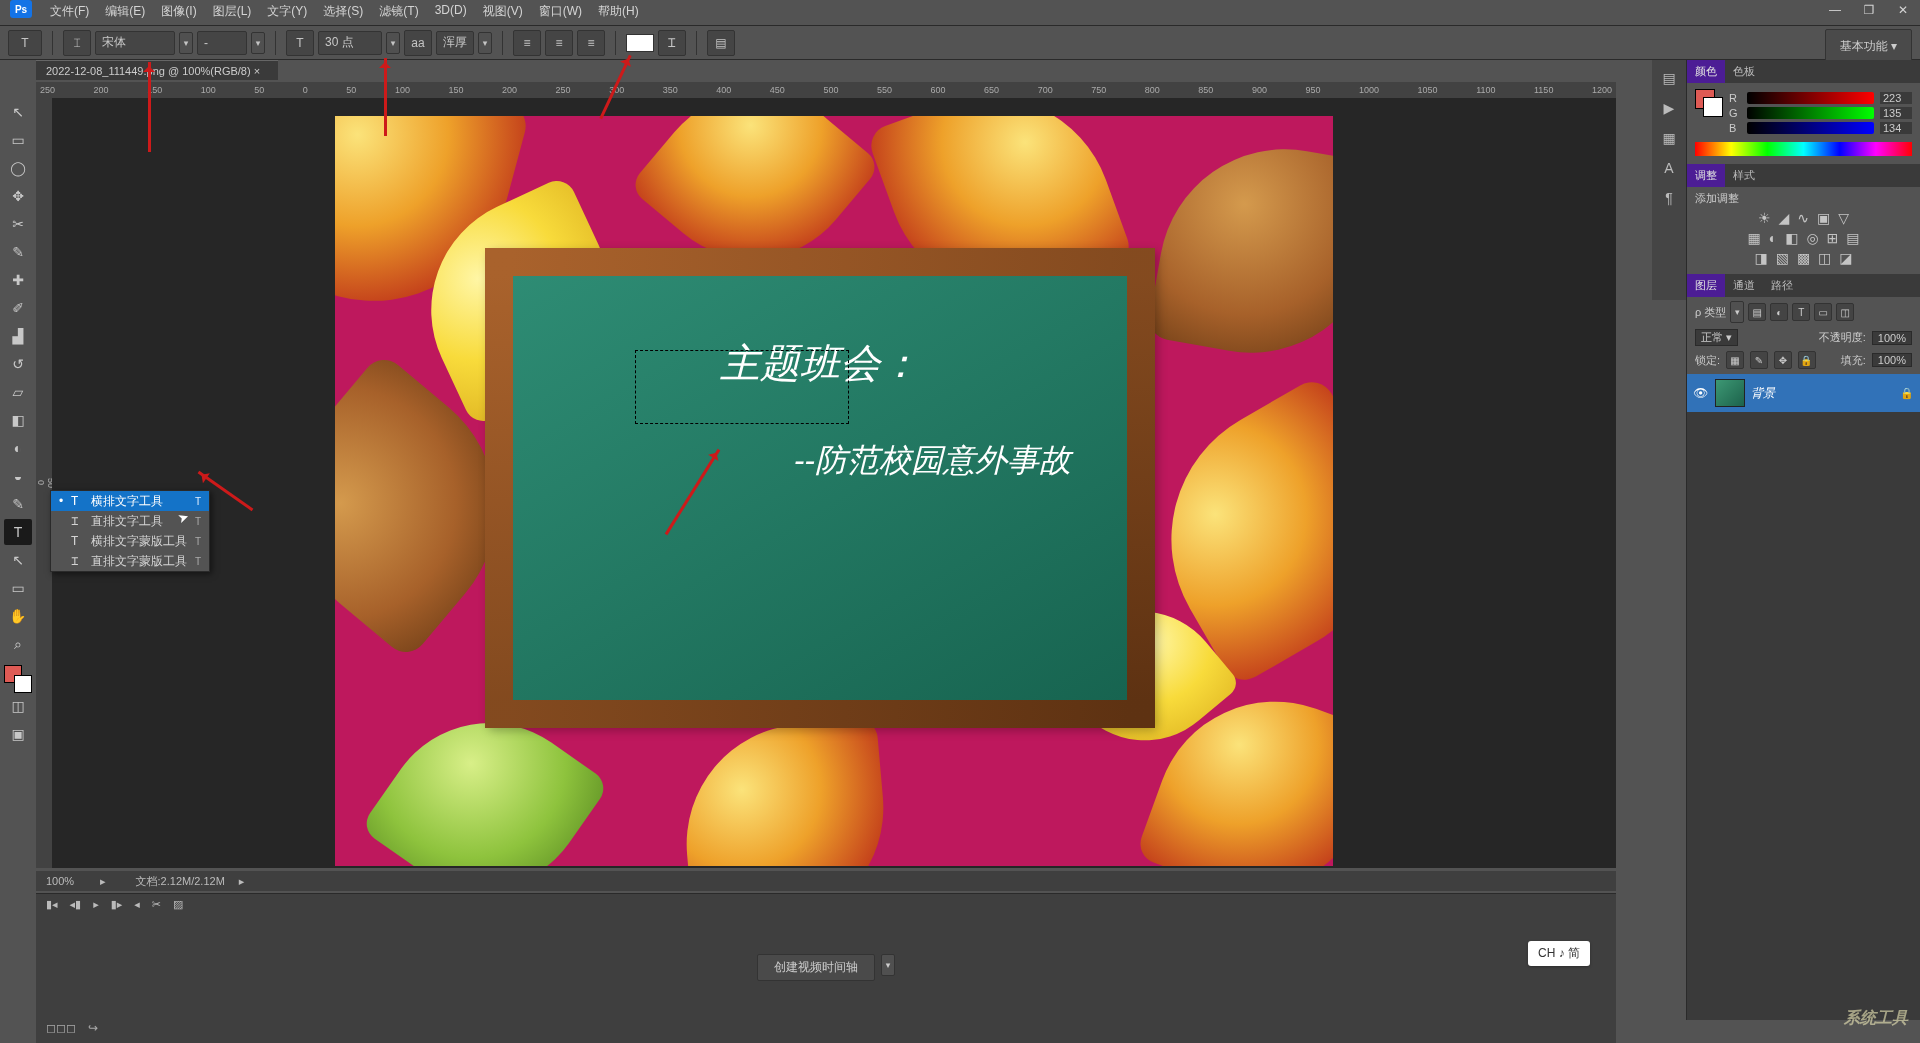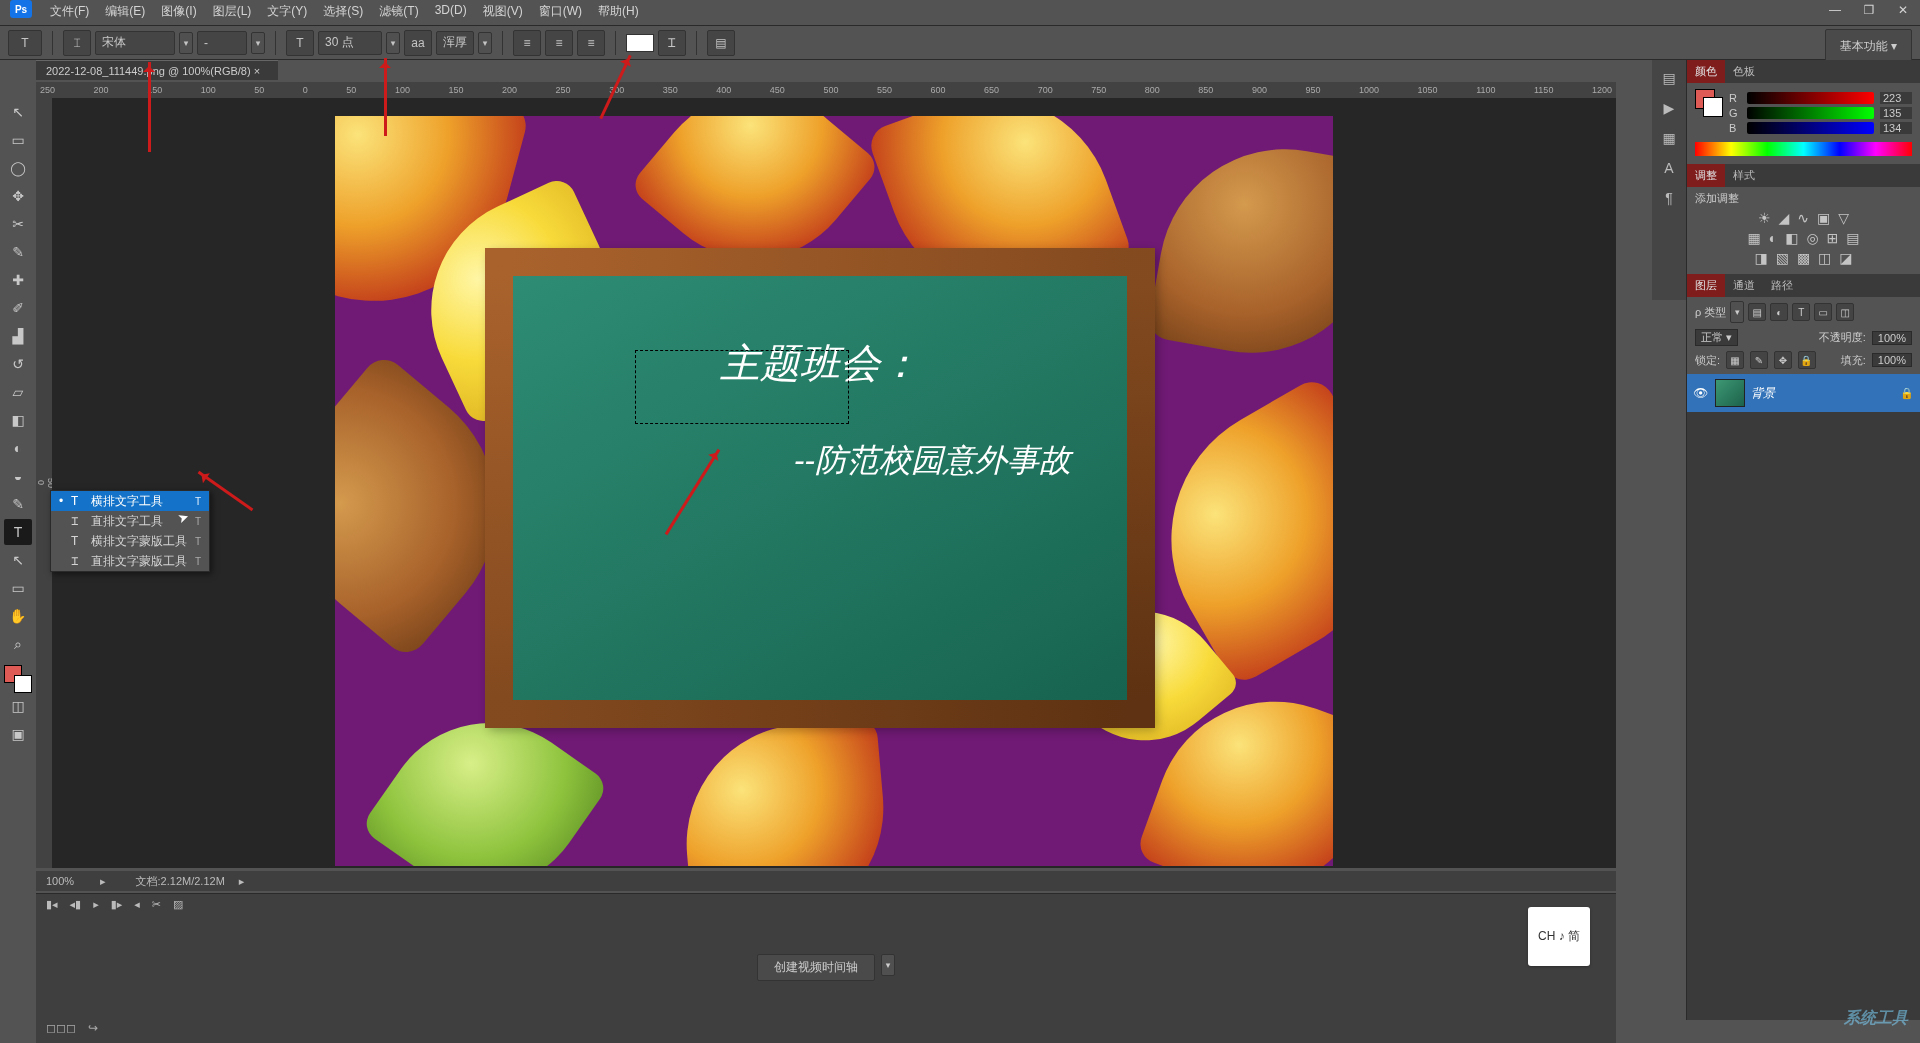--- a/index.html
+++ b/index.html
@@ -32,21 +32,21 @@
 
 .toolbox{position:absolute;left:0;top:60px;width:36px;background:#535353;padding:39px 0 0;display:flex;flex-direction:column;align-items:center}
 .tbtn{width:28px;height:26px;display:flex;align-items:center;justify-content:center;font-size:14px;color:#c8c8c8;border-radius:2px;margin:0 0 2px}
 .tbtn.sel{background:#1a1a1a}
 .colorpair{position:relative;width:28px;height:28px;margin-top:6px}
 .cp-fg{position:absolute;width:18px;height:18px;background:#de5a54;border:1px solid #000;left:0;top:0}
 .cp-bg{position:absolute;width:18px;height:18px;background:#fff;border:1px solid #000;right:0;bottom:0}
 
 
 .canvasarea{position:absolute;left:52px;top:98px;width:1564px;height:770px;background:#262626;display:flex;align-items:flex-start;justify-content:center;overflow:hidden}
-.canvas{width:998px;height:750px;background:#701a75;margin-top:18px;position:relative;overflow:hidden}
+.canvas{width:998px;height:750px;background:#be185d;margin-top:18px;position:relative;overflow:hidden}
 .frame{position:absolute;left:150px;top:132px;width:670px;height:480px;border:28px solid;border-image:linear-gradient(145deg,#a9622c,#5e3212) 1;border-radius:6px;box-shadow:3px 3px 10px rgba(0,0,0,0.25)}
 .board{position:absolute;inset:0;background:linear-gradient(150deg,#2e8c74,#176450);display:flex;flex-direction:column;align-items:center;color:#fff;font-family:"KaiTi","STKaiti",serif}
 .b-title{margin-top:60px;font-size:40px;font-style:italic}
 .b-line2{margin-top:38px;font-size:42px;letter-spacing:2px;font-style:italic}
 .b-line3{margin-top:48px;font-size:32px;align-self:flex-end;margin-right:56px;font-style:italic}
 .marquee{position:absolute;border:1px dashed #000;width:214px;height:74px;left:300px;top:234px}
 
 
 .leaf{position:absolute;border-radius:60% 10% 60% 10%;transform:rotate(var(--r,0deg));background:radial-gradient(circle at 30% 30%,#fbe37a,#eea12a 40%,#c4411b 75%,#8a2a11)}
 .leaf.yellow{background:radial-gradient(circle at 35% 30%,#fff6a5,#f8db3b 45%,#d6a719)}
@@ -78,21 +78,21 @@
 .tl-ctrls{display:flex;align-items:center;gap:12px;padding:4px 10px}
 .tl-btn{font-size:11px;color:#bbb}
 .tl-center{position:absolute;left:50%;top:60px;transform:translateX(-50%);display:flex;align-items:flex-start;gap:6px}
 .tl-main{background:#4a4a4a;border:1px solid #333;padding:4px 16px;font-size:12px;border-radius:2px}
 
 
 .rcol{position:absolute;right:0;top:60px;width:234px;height:960px;background:#535353;border-left:1px solid #2a2a2a;display:flex;flex-direction:column}
 .ricons{position:absolute;right:234px;top:60px;width:34px;height:240px;background:#454545;display:flex;flex-direction:column;align-items:center;gap:14px;padding-top:10px;font-size:14px;color:#bbb}
 .paneltabs{display:flex;font-size:11px;color:#bbb;background:#3a3a3a}
 .ptab{padding:4px 8px}
-.ptab.act{background:#7f1d1d;color:#e0e0e0}
+.ptab.act{background:#4c1d95;color:#e0e0e0}
 .colorpanel{padding:6px 8px;font-size:11px}
 .slide-row{display:flex;align-items:center;gap:6px;margin:3px 0}
 .slide-row .lab{width:12px}
 .slide-row .track{flex:1;height:12px;background:linear-gradient(90deg,#000,var(--c,#f00));position:relative;border-radius:2px}
 .slide-row .val{width:32px;background:#3a3a3a;text-align:left;padding:0 3px}
 .hue{height:14px;background:linear-gradient(90deg,#f00,#ff0,#0f0,#0ff,#00f,#f0f,#f00);margin:5px 0 2px}
 .fgbg{width:28px;height:28px;position:relative;margin-right:6px}
 .fgbg .a{position:absolute;width:20px;height:20px;background:#de5a54;border:1px solid #000;left:0;top:0}
 .fgbg .b{position:absolute;width:20px;height:20px;background:#fff;border:1px solid #000;right:0;bottom:0}
 
@@ -104,22 +104,22 @@
 .lp-row{display:flex;align-items:center;gap:6px;padding:3px 8px;font-size:11px}
 .lp-sel{display:flex;align-items:center;font-size:11px;gap:6px;padding:2px 8px}
 .lp-drop{background:#3a3a3a;border:1px solid #2a2a2a;padding:0 5px}
 .lp-list{flex:1;background:#3a3a3a;margin-top:2px}
 .layer{display:flex;align-items:center;height:38px;background:#3172b8;color:#fff;gap:6px;padding:0 6px}
 .layer .eye{width:16px;font-size:12px}
 .layer .thumb{width:30px;height:28px;background:linear-gradient(135deg,#3d9874,#1c624b);border:1px solid #222}
 .layer .nm{font-style:italic;font-size:12px}
 .layer .lock{margin-left:auto;font-size:11px}
 
-.ime{position:absolute;background:#fff;color:#333;font-size:12px;padding:21px 10px;border-radius:3px;right:330px;bottom:77px;box-shadow:0 1px 3px rgba(0,0,0,0.3)}
-.watermark{position:absolute;right:12px;bottom:14px;font-size:16px;color:#7dd3fc;font-style:italic;opacity:0.55;font-weight:bold}
+.ime{position:absolute;background:#fff;color:#333;font-size:12px;padding:4px 10px;border-radius:3px;right:330px;bottom:77px;box-shadow:0 1px 3px rgba(0,0,0,0.3)}
+.watermark{position:absolute;right:12px;bottom:14px;font-size:16px;color:#fef9c3;font-style:italic;opacity:0.55;font-weight:bold}
 .footer{position:absolute;left:36px;bottom:0;height:30px;width:1580px;background:#3f3f3f;display:flex;align-items:center;padding:0 10px;gap:12px;font-size:12px;color:#aaa}
 </style>
 </head>
 <body>
 
 <div class="menubar">
   <div class="ps-logo">Ps</div>
   <div class="menuitem">文件(F)</div>
   <div class="menuitem">编辑(E)</div>
   <div class="menuitem">图像(I)</div>

